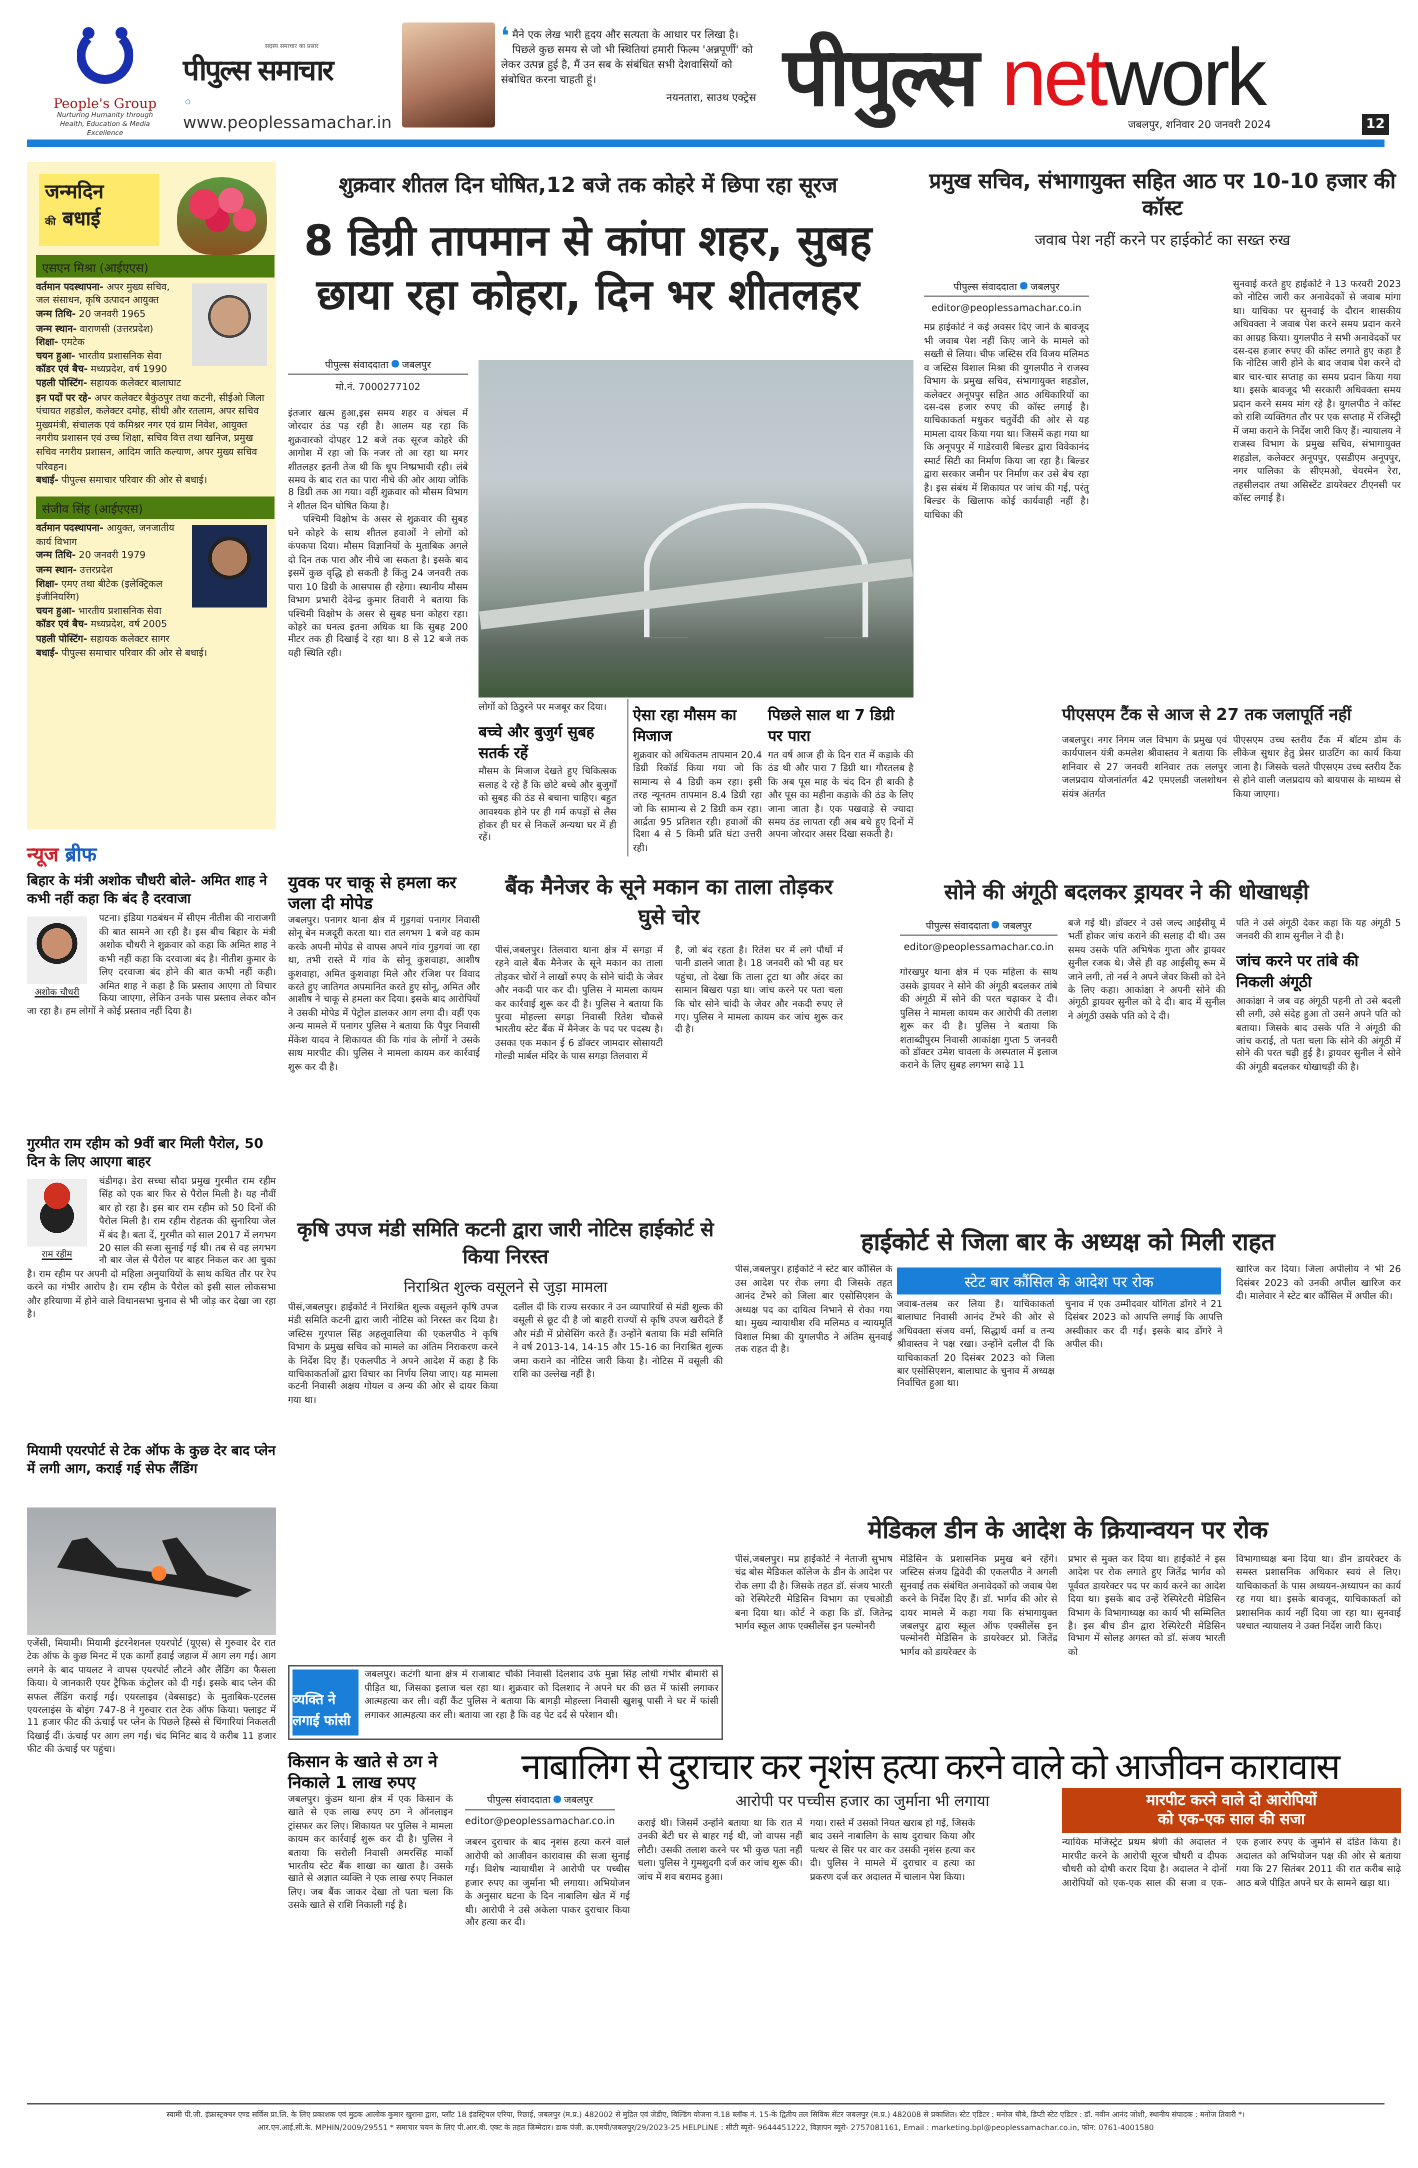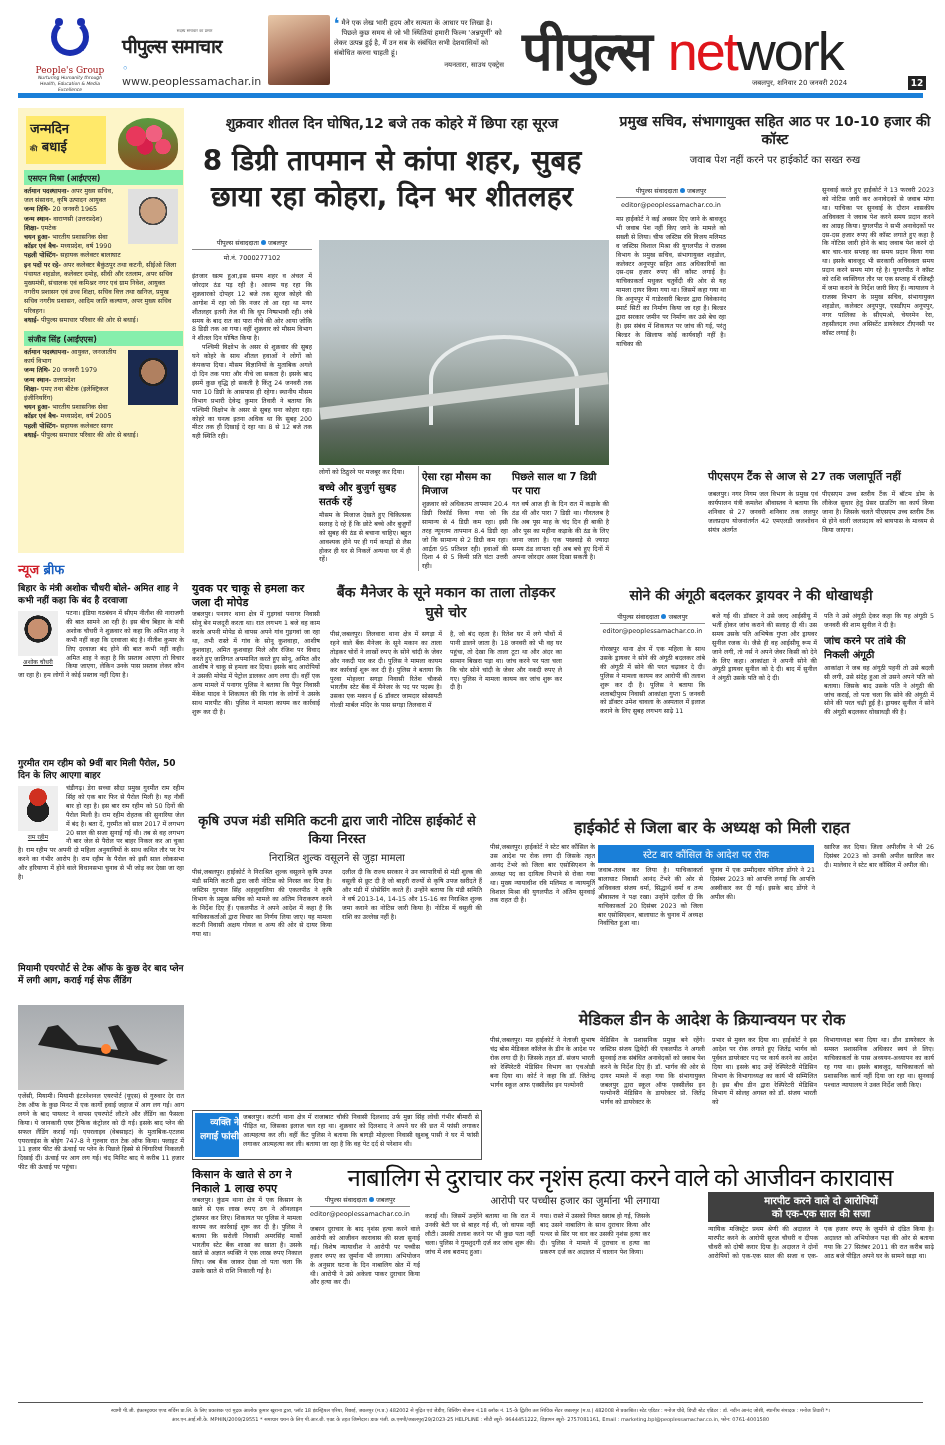--- a/index.html
+++ b/index.html
@@ -21,21 +21,21 @@
 .quote-by{text-align:right;font-size:7px;margin-top:2px}
 .pn-title{left:522px;top:12px;font-size:54px;font-weight:bold;color:#2a2a2a;letter-spacing:-2px;font-family:"DejaVu Serif",serif}
 .pn-net{color:#e0151b;font-weight:normal;font-family:"Liberation Sans",sans-serif}
 .pn-work{color:#222;font-weight:normal;font-family:"Liberation Sans",sans-serif}
 .blueline{left:18px;top:93px;width:905px;height:5px;background:#1a7fd8}
 .dateline{left:752px;top:78px;font-size:7px;color:#222}
 .pageno{left:908px;top:76px;width:18px;height:14px;background:#222;color:#fff;font-size:9px;font-weight:bold;text-align:center;line-height:14px}
 .bday{left:18px;top:108px;width:166px;height:445px;background:#fdf5c8}
 .bday-head{width:80px;height:48px;background:#ffe96a;margin:8px 0 0 8px;padding:4px;font-weight:bold;font-size:13px;line-height:18px;color:#222}
 .basket{left:100px;top:10px;width:60px;height:52px;border-radius:50% 50% 40% 40%;background:radial-gradient(circle at 30% 35%,#e8385c 0 18%,transparent 19%),radial-gradient(circle at 60% 30%,#f06080 0 16%,transparent 17%),radial-gradient(circle at 45% 55%,#d8204c 0 18%,transparent 19%),radial-gradient(circle at 75% 55%,#ee4a6c 0 14%,transparent 15%),linear-gradient(#5a9a40,#8a5020)}
-.person-name{background:#86efac;font-size:8px;font-weight:bold;padding:2px 4px;margin:6px 1px 2px 6px}
+.person-name{background:#4d7c0f;font-size:8px;font-weight:normal;padding:2px 4px;margin:6px 1px 2px 6px}
 .bio{font-size:6.4px;line-height:9.2px;padding:0 6px;color:#222}
 .bio b{font-weight:bold}
 .bio-photo{float:right;width:50px;height:55px;margin:2px 0 2px 4px;background:radial-gradient(circle at 50% 40%,#caa080 0 30%,#444 31% 34%,#e0e0e0 35%)}
 .bio-photo2{background:radial-gradient(circle at 50% 40%,#b08060 0 28%,#222 29% 34%,#1a2a50 35%)}
 .nb-head{left:18px;top:560px;font-size:13px;font-weight:bold;color:#d0202a}
 .nb-head span{color:#1a5fc0}
 .col1{left:18px;width:166px}
 .h-left{font-size:9px;font-weight:bold;line-height:12px;color:#111}
 .body-sm{font-size:6.3px;line-height:8.9px;color:#222;text-align:justify}
 .small-photo{float:left;width:40px;height:45px;margin:2px 4px 2px 0;background:radial-gradient(circle at 50% 40%,#c89070 0 30%,#222 31% 40%,#eee 41%)}
@@ -230,39 +230,39 @@
 <div class="abs col-text" style="left:710px;top:866px;width:105px;height:130px;overflow:hidden">चुनाव में एक उम्मीदवार योगिता डोंगरे ने 21 दिसंबर 2023 को आपत्ति लगाई कि आपत्ति अस्वीकार कर दी गई। इसके बाद डोंगरे ने अपील की।</div>
 <div class="abs col-text" style="left:824px;top:843px;width:110px;height:155px;overflow:hidden">खारिज कर दिया। जिला अपीलीय ने भी 26 दिसंबर 2023 को उनकी अपील खारिज कर दी। मालेवार ने स्टेट बार कौंसिल में अपील की।</div>
 
 <div class="abs h-mid" style="left:490px;top:1010px;width:444px;font-size:16px">मेडिकल डीन के आदेश के क्रियान्वयन पर रोक</div>
 <div class="abs col-text" style="left:490px;top:1036px;width:105px;height:120px;overflow:hidden">पीसं,जबलपुर। मप्र हाईकोर्ट ने नेताजी सुभाष चंद्र बोस मेडिकल कॉलेज के डीन के आदेश पर रोक लगा दी है। जिसके तहत डॉ. संजय भारती को रेस्पिरेटरी मेडिसिन विभाग का एचओडी बना दिया था। कोर्ट ने कहा कि डॉ. जितेन्द्र भार्गव स्कूल आफ एक्सीलेंस इन पल्मोनरी</div>
 <div class="abs col-text" style="left:600px;top:1036px;width:105px;height:120px;overflow:hidden">मेडिसिन के प्रशासनिक प्रमुख बने रहेंगे। जस्टिस संजय द्विवेदी की एकलपीठ ने अगली सुनवाई तक संबंधित अनावेदकों को जवाब पेश करने के निर्देश दिए हैं। डॉ. भार्गव की ओर से दायर मामले में कहा गया कि संभागायुक्त जबलपुर द्वारा स्कूल ऑफ एक्सीलेंस इन पल्मोनरी मेडिसिन के डायरेक्टर प्रो. जितेंद्र भार्गव को डायरेक्टर के</div>
 <div class="abs col-text" style="left:712px;top:1036px;width:105px;height:120px;overflow:hidden">प्रभार से मुक्त कर दिया था। हाईकोर्ट ने इस आदेश पर रोक लगाते हुए जितेंद्र भार्गव को पूर्ववत डायरेक्टर पद पर कार्य करने का आदेश दिया था। इसके बाद उन्हें रेस्पिरेटरी मेडिसिन विभाग के विभागाध्यक्ष का कार्य भी सम्मिलित है। इस बीच डीन द्वारा रेस्पिरेटरी मेडिसिन विभाग में सोलह अगस्त को डॉ. संजय भारती को</div>
 <div class="abs col-text" style="left:824px;top:1036px;width:110px;height:120px;overflow:hidden">विभागाध्यक्ष बना दिया था। डीन डायरेक्टर के समस्त प्रशासनिक अधिकार स्वयं ले लिए। याचिकाकर्ता के पास अध्ययन-अध्यापन का कार्य रह गया था। इसके बावजूद, याचिकाकर्ता को प्रशासनिक कार्य नहीं दिया जा रहा था। सुनवाई पश्चात न्यायालय ने उक्त निर्देश जारी किए।</div>
 
 <div class="abs boxed" style="left:192px;top:1110px;width:290px;height:50px">
-  <div class="abs" style="left:2px;top:2px;width:44px;height:44px;background:#1a7fd8;color:#fff;font-size:9px;font-weight:bold;text-align:right;line-height:14px;padding-top:2px">व्यक्ति ने लगाई फांसी</div>
+  <div class="abs" style="left:2px;top:2px;width:44px;height:44px;background:#1a7fd8;color:#fff;font-size:9px;font-weight:bold;text-align:left;line-height:14px;padding-top:14px">व्यक्ति ने लगाई फांसी</div>
   <div class="abs col-text" style="left:50px;top:2px;width:236px;height:44px;overflow:hidden">जबलपुर। कटंगी थाना क्षेत्र में राजाबाट चौकी निवासी दिलशाद उर्फ मुन्ना सिंह लोधी गंभीर बीमारी से पीड़ित था, जिसका इलाज चल रहा था। शुक्रवार को दिलशाद ने अपने घर की छत में फांसी लगाकर आत्महत्या कर ली। वहीं कैंट पुलिस ने बताया कि बागड़ी मोहल्ला निवासी खुशबू पासी ने घर में फांसी लगाकर आत्महत्या कर ली। बताया जा रहा है कि वह पेट दर्द से परेशान थी।</div>
 </div>
 
 <div class="abs" style="left:192px;top:1168px;width:110px">
   <div class="h-left" style="font-size:11px;line-height:14px">किसान के खाते से ठग ने निकाले 1 लाख रुपए</div>
   <div class="col-text" style="height:195px;overflow:hidden">जबलपुर। कुंडम थाना क्षेत्र में एक किसान के खाते से एक लाख रुपए ठग ने ऑनलाइन ट्रांसफर कर लिए। शिकायत पर पुलिस ने मामला कायम कर कार्रवाई शुरू कर दी है। पुलिस ने बताया कि सरोली निवासी अमरसिंह मार्को भारतीय स्टेट बैंक शाखा का खाता है। उसके खाते से अज्ञात व्यक्ति ने एक लाख रुपए निकाल लिए। जब बैंक जाकर देखा तो पता चला कि उसके खाते से राशि निकाली गई है।</div>
 </div>
 
 <div class="abs bot-head">नाबालिग से दुराचार कर नृशंस हत्या करने वाले को आजीवन कारावास</div>
 <div class="abs" style="left:455px;top:1193px;width:240px;font-size:10px;text-align:center">आरोपी पर पच्चीस हजार का जुर्माना भी लगाया</div>
 <div class="abs" style="left:310px;top:1195px;width:100px">
   <div class="byline"><span>पीपुल्स संवाददाता</span><span class="dot"></span><span>जबलपुर</span></div>
   <div class="mob">editor@peoplessamachar.co.in</div>
 </div>
 <div class="abs col-text" style="left:310px;top:1225px;width:110px;height:170px;overflow:hidden">जबरन दुराचार के बाद नृशंस हत्या करने वाले आरोपी को आजीवन कारावास की सजा सुनाई गई। विशेष न्यायाधीश ने आरोपी पर पच्चीस हजार रुपए का जुर्माना भी लगाया। अभियोजन के अनुसार घटना के दिन नाबालिग खेत में गई थी। आरोपी ने उसे अकेला पाकर दुराचार किया और हत्या कर दी।</div>
 <div class="abs col-text" style="left:425px;top:1212px;width:110px;height:183px;overflow:hidden">कराई थी। जिसमें उन्होंने बताया था कि रात में उनकी बेटी घर से बाहर गई थी, जो वापस नहीं लौटी। उसकी तलाश करने पर भी कुछ पता नहीं चला। पुलिस ने गुमशुदगी दर्ज कर जांच शुरू की। जांच में शव बरामद हुआ।</div>
 <div class="abs col-text" style="left:540px;top:1212px;width:110px;height:183px;overflow:hidden">गया। रास्ते में उसको नियत खराब हो गई, जिसके बाद उसने नाबालिग के साथ दुराचार किया और पत्थर से सिर पर वार कर उसकी नृशंस हत्या कर दी। पुलिस ने मामले में दुराचार व हत्या का प्रकरण दर्ज कर अदालत में चालान पेश किया।</div>
-<div class="abs" style="left:708px;top:1192px;width:226px;background:#404040;color:#fff;text-align:center;font-size:10px;font-weight:bold;line-height:13px;padding:2px 0">
+<div class="abs" style="left:708px;top:1192px;width:226px;background:#c2410c;color:#fff;text-align:center;font-size:10px;font-weight:bold;line-height:13px;padding:2px 0">
   <div>मारपीट करने वाले दो आरोपियों</div>
   <div style="color:#fff">को एक-एक साल की सजा</div>
 </div>
 <div class="abs col-text" style="left:708px;top:1225px;width:226px;height:170px;overflow:hidden;column-count:2;column-gap:6px">न्यायिक मजिस्ट्रेट प्रथम श्रेणी की अदालत ने मारपीट करने के आरोपी सूरज चौधरी व दीपक चौधरी को दोषी करार दिया है। अदालत ने दोनों आरोपियों को एक-एक साल की सजा व एक-एक हजार रुपए के जुर्माने से दंडित किया है। अदालत को अभियोजन पक्ष की ओर से बताया गया कि 27 सितंबर 2011 की रात करीब साढ़े आठ बजे पीड़ित अपने घर के सामने खड़ा था।</div>
 
 <div class="abs footer-line"></div>
 <div class="abs footer">
   <div>स्वामी पी.जी. इंफ्रास्ट्रक्चर एण्ड सर्विस प्रा.लि. के लिए प्रकाशक एवं मुद्रक आलोक कुमार खुराना द्वारा, प्लॉट 18 इंडस्ट्रियल एरिया, रिछाई, जबलपुर (म.प्र.) 482002 से मुद्रित एवं जेडीए, बिल्डिंग योजना नं.18 ब्लॉक नं. 15-के द्वितीय तल सिविक सेंटर जबलपुर (म.प्र.) 482008 से प्रकाशित। स्टेट एडिटर : मनोज चौबे, डिप्टी स्टेट एडिटर : डॉ. नवीन आनंद जोशी, स्थानीय संपादक : मनोज तिवारी *।</div>
   <div>आर.एन.आई.सी.के. MPHIN/2009/29551 * समाचार चयन के लिए पी.आर.बी. एक्ट के तहत जिम्मेदार। डाक पंजी. क्र.एमपी/जबलपुर/29/2023-25 HELPLINE : सीटी ब्यूरो- 9644451222, विज्ञापन ब्यूरो- 2757081161, Email : marketing.bpl@peoplessamachar.co.in, फोन: 0761-4001580</div>
 </div>

